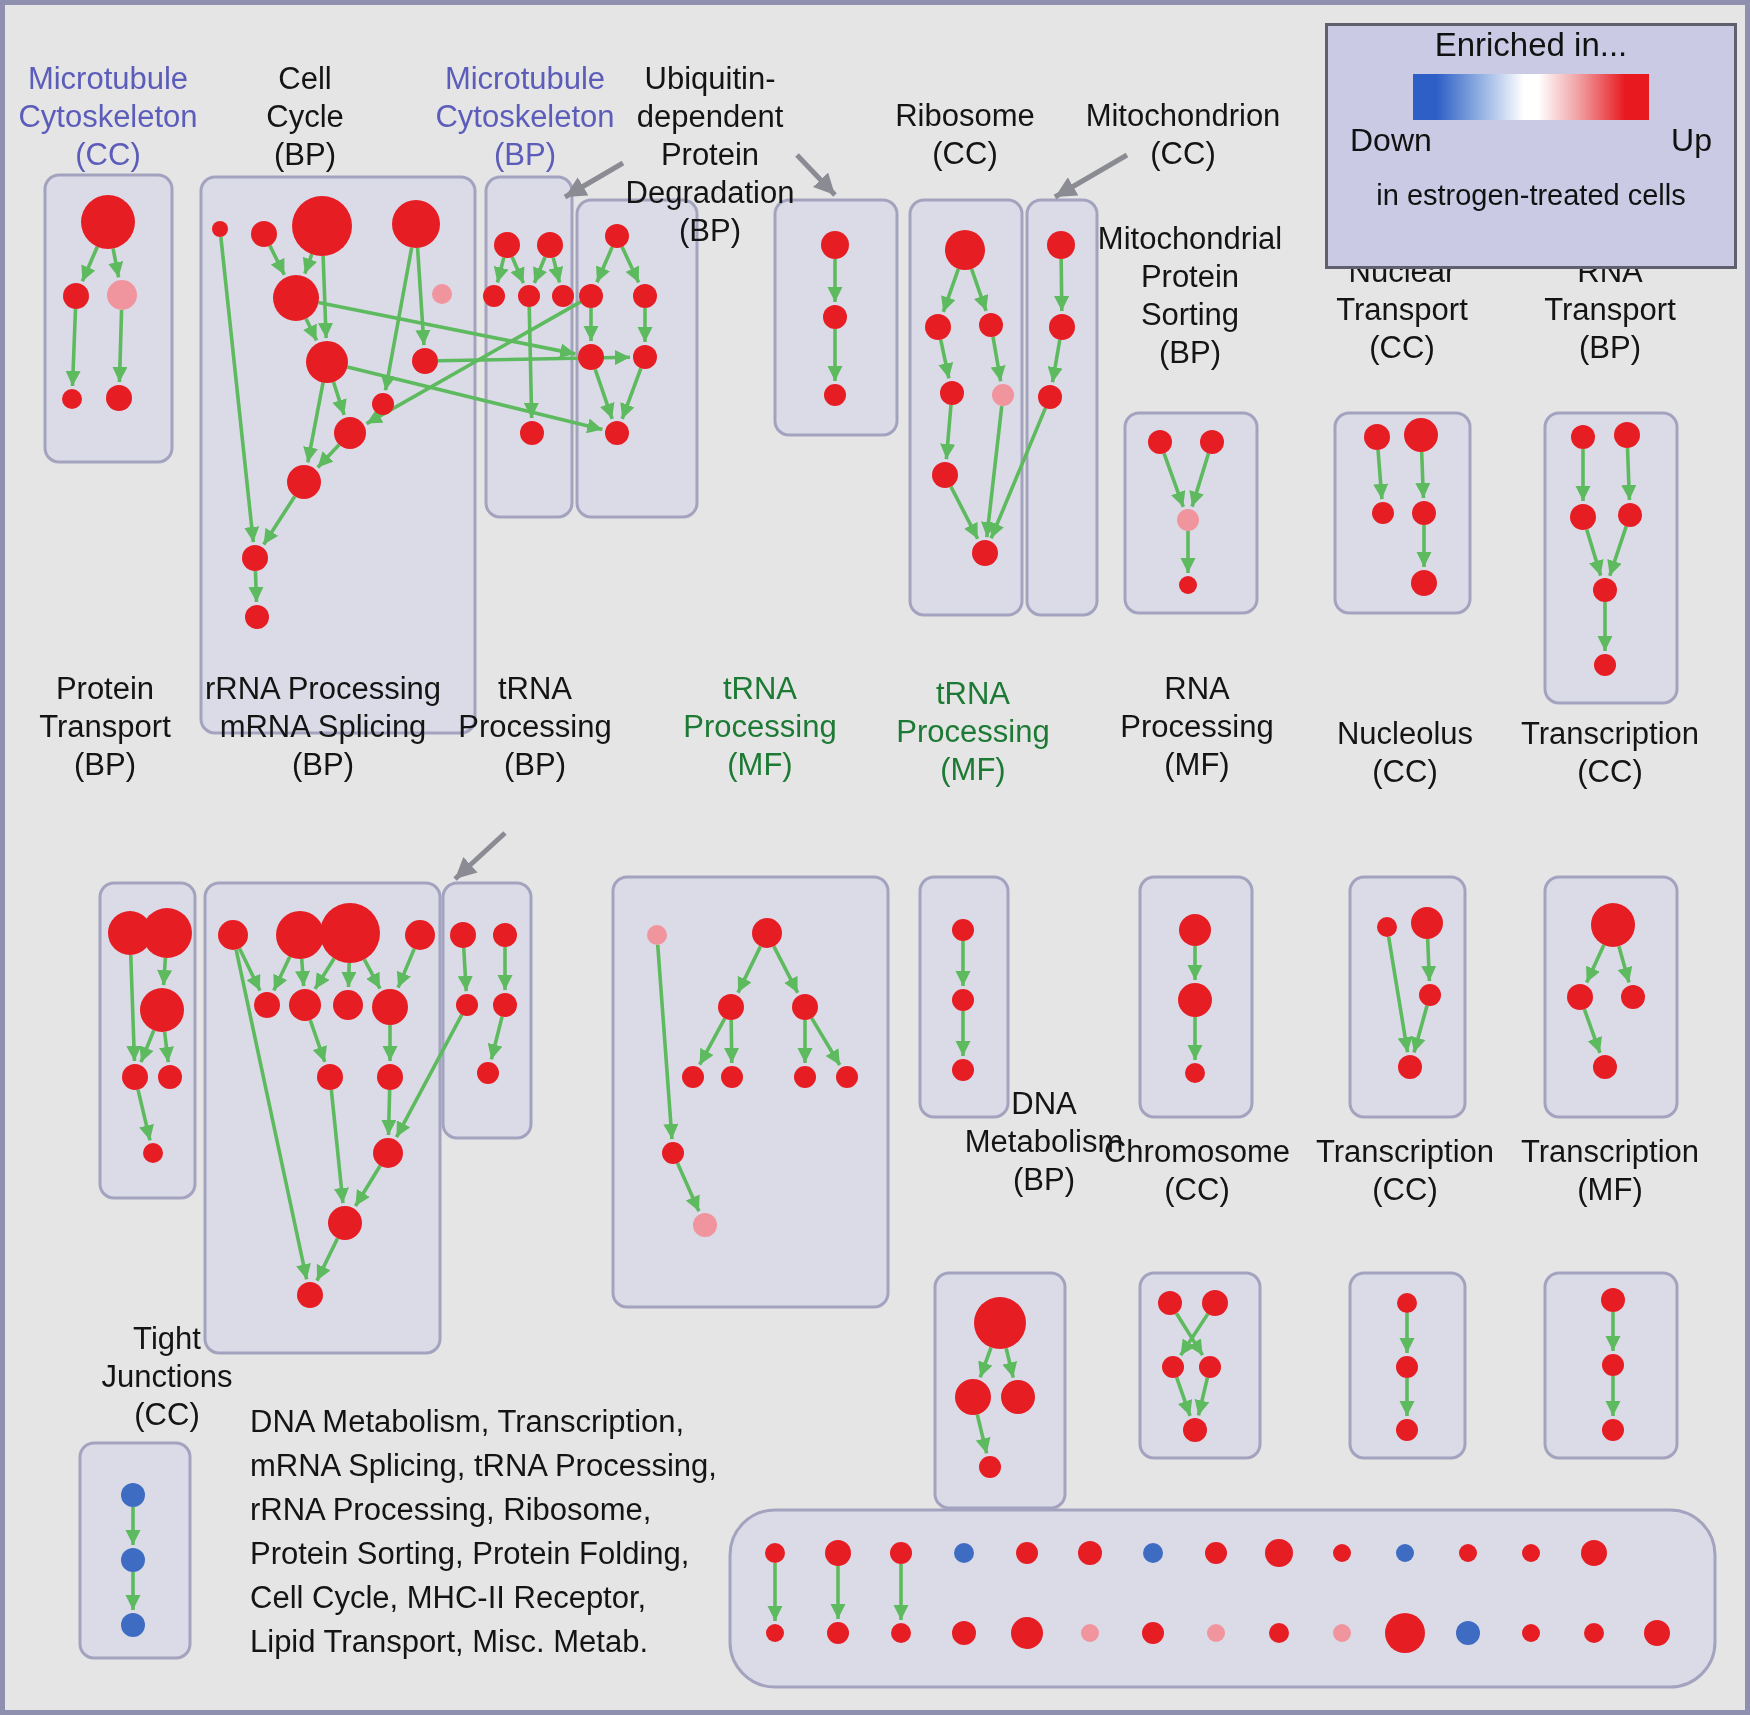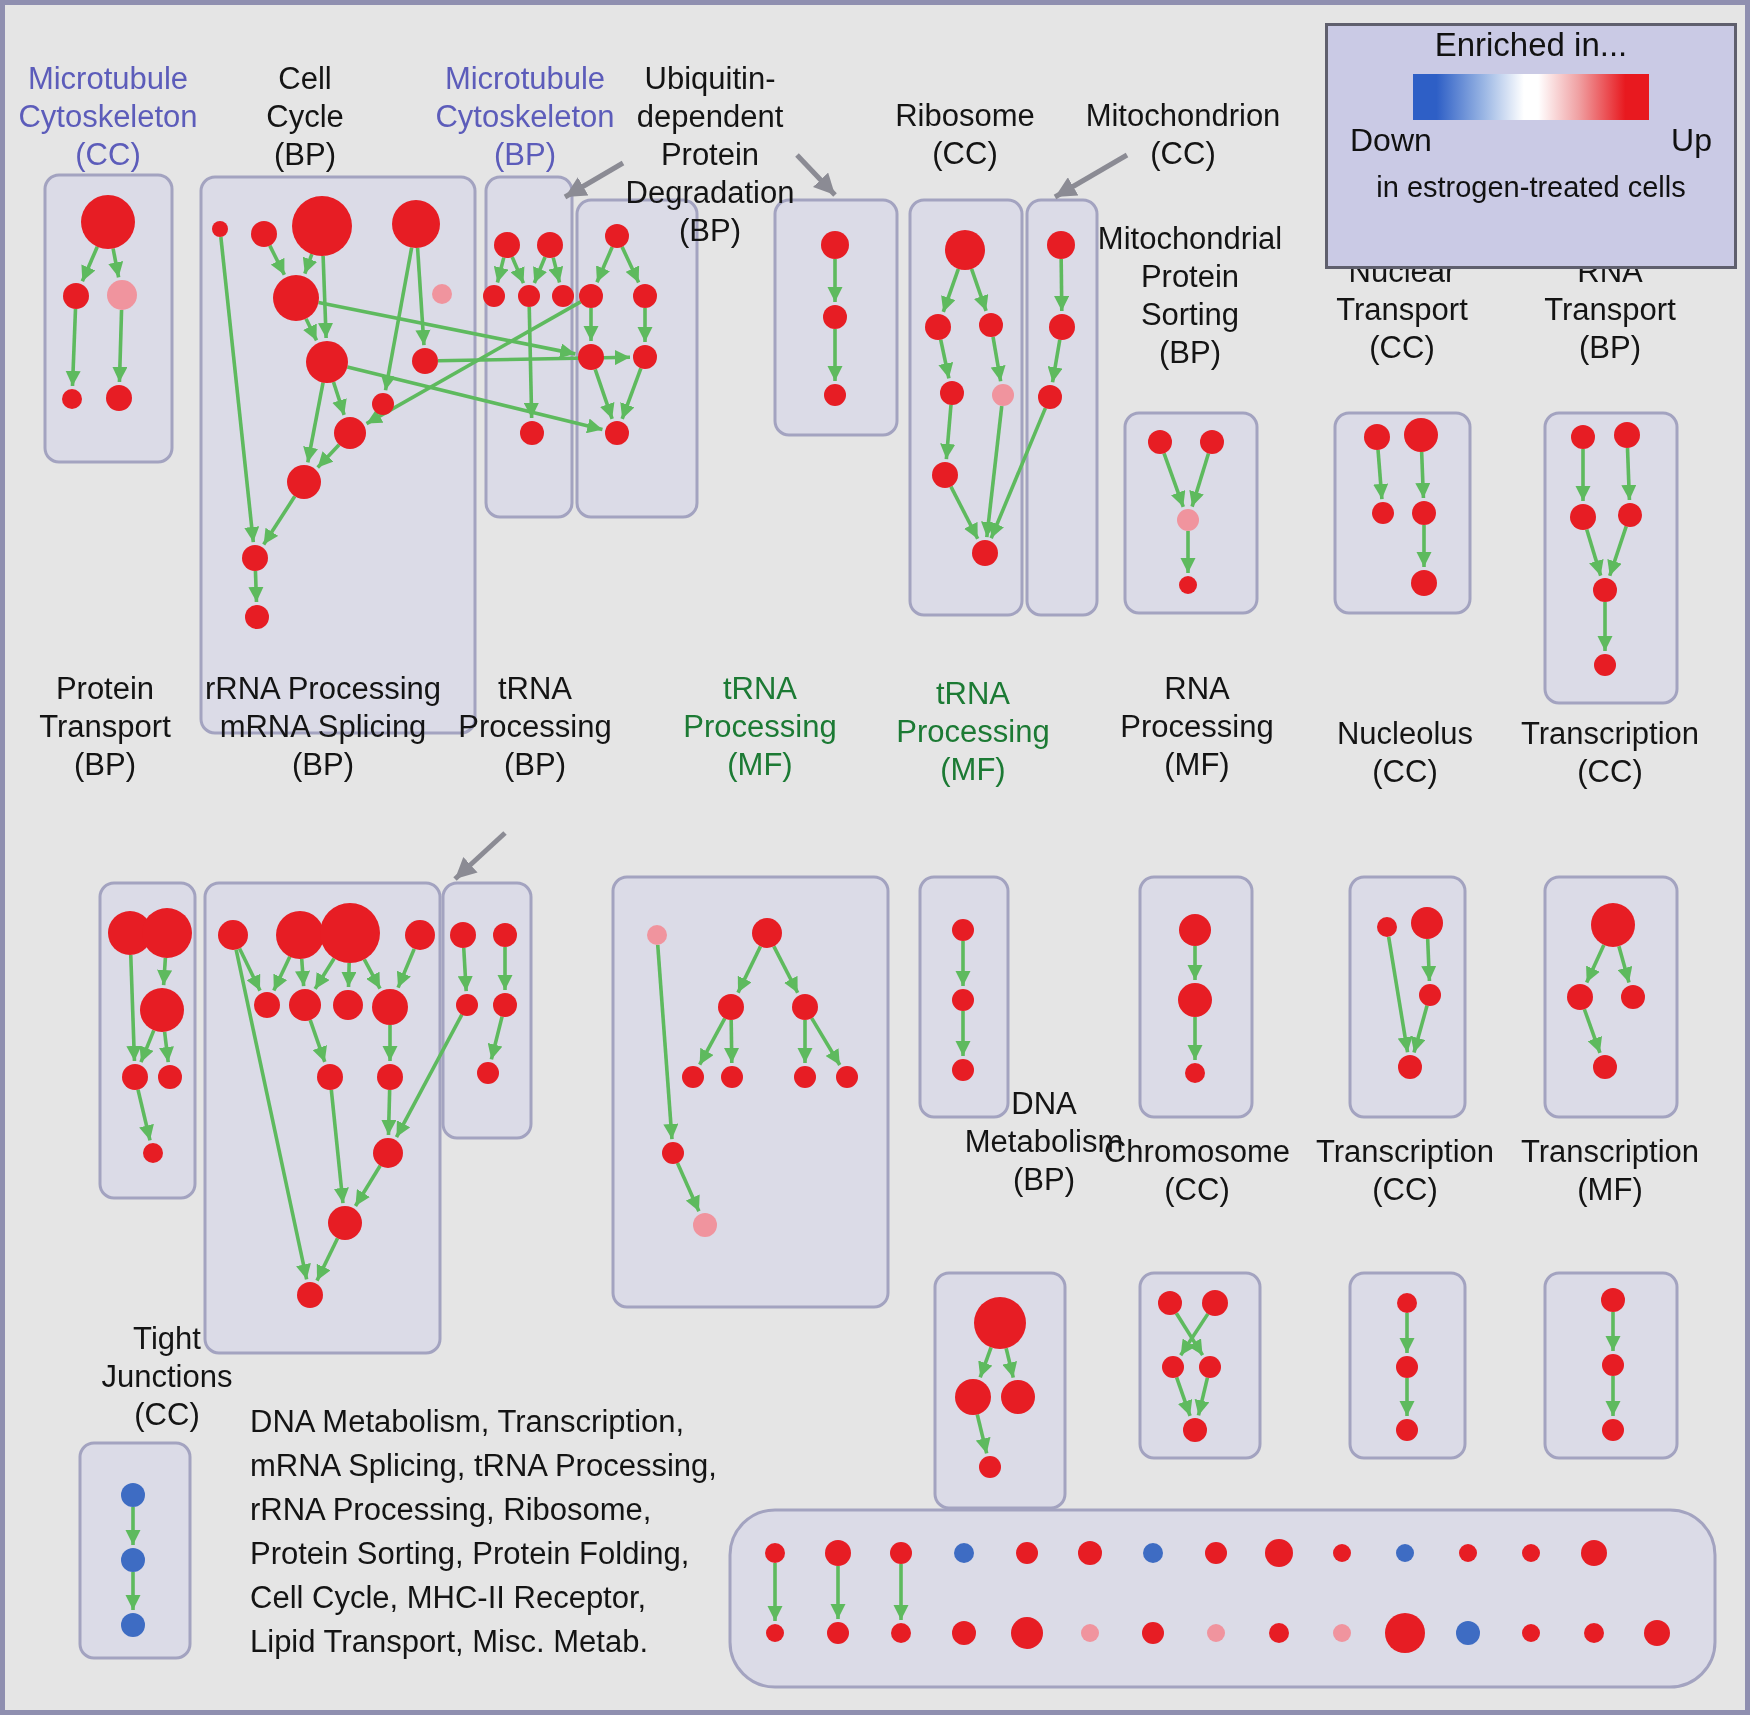--- a/index.html
+++ b/index.html
@@ -27,21 +27,21 @@
   }
   .legend-title { text-align:center; font-size:33px; color:#111; }
   .legend-bar {
     width:236px; height:46px; margin:10px auto 2px auto;
     background:linear-gradient(90deg,
       #2e5fc6 0%, #2e5fc6 10%, #9ab6e4 30%, #ffffff 47%,
       #ffffff 53%, #f0a2a4 70%, #e8191f 90%, #e8191f 100%);
   }
   .legend-ends { display:flex; justify-content:space-between; padding:0 22px; font-size:32px; color:#111;gap:44px; }
   .legend-sub { text-align:center; font-size:29px; color:#111; }
-  .legend-sub.first { margin-top:12px; }
+  .legend-sub.first { margin-top:20px; }
 </style>
 </head>
 <body>
 
 <div class="canvas">
 
   <svg id="net-svg" width="1750" height="1715" viewBox="0 0 1750 1715">
       <defs>
         <marker id="ah-green" viewBox="0 0 10 10" refX="10" refY="5" markerWidth="4.2" markerHeight="4.2" orient="auto">
           <path d="M0 0 L10 5 L0 10 Z" fill="#5eba5e"></path>

